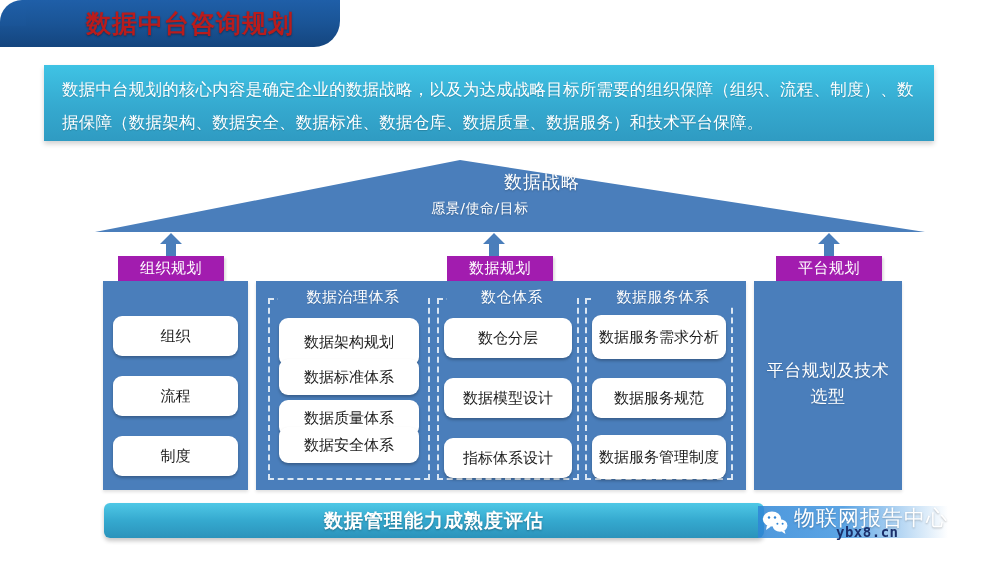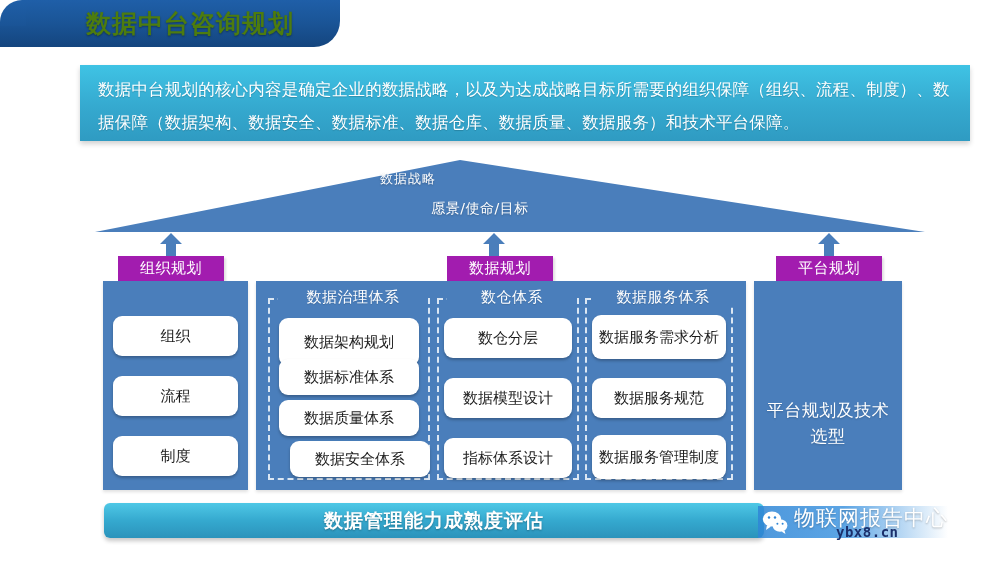--- a/index.html
+++ b/index.html
@@ -16,39 +16,39 @@
     position:absolute;left:40px;top:0;width:26px;height:26px;
     background:#ffffff;border-top-left-radius:0;
   }
   .title-bar .notch:after{
     content:"";position:absolute;left:0;top:0;width:26px;height:26px;
     background:linear-gradient(180deg,#1f5fa8,#1a5496);
     border-top-left-radius:22px;
   }
   .title-text{
     position:absolute;left:86px;top:6px;width:250px;height:36px;
-    line-height:36px;color:#4d7c0f;font-size:25px;font-weight:bold;
+    line-height:36px;color:#b91c1c;font-size:25px;font-weight:bold;
     letter-spacing:1px;text-shadow:0 1px 2px rgba(0,0,0,.35);
   }
 
   
   .desc-box{
     position:absolute;left:44px;top:65px;width:890px;height:76px;
     background:linear-gradient(180deg,#3fc3e4 0%,#35a9cf 55%,#2f9bc2 100%);
     box-shadow:0 3px 5px rgba(0,0,0,.18);
     padding:8px 18px;box-sizing:border-box;
     color:#ffffff;font-size:16.5px;line-height:33px;
-    letter-spacing:.2px;text-shadow:0 1px 1px rgba(0,0,0,.18);margin-left:36px;
+    letter-spacing:.2px;text-shadow:0 1px 1px rgba(0,0,0,.18);
   }
 
   
   .roof{position:absolute;left:0;top:158px;width:1000px;height:78px;}
   .roof-label-1{
-    position:absolute;left:380px;top:170px;width:200px;text-align:left;
-    color:#ffffff;font-size:13px;letter-spacing:1px;
+    position:absolute;left:380px;top:170px;width:200px;text-align:right;
+    color:#ffffff;font-size:18px;letter-spacing:1px;
     text-shadow:0 1px 2px rgba(0,0,0,.25);
   }
   .roof-label-2{
     position:absolute;left:380px;top:200px;width:200px;text-align:center;
     color:#ffffff;font-size:14px;letter-spacing:.5px;
     text-shadow:0 1px 2px rgba(0,0,0,.25);
   }
 
   
   .up-arrow{position:absolute;width:22px;height:26px;}
@@ -85,21 +85,20 @@
     box-shadow:0 2px 3px rgba(0,0,0,.25);
     display:flex;align-items:center;justify-content:center;
     color:#1c1c1c;font-size:15px;text-align:center;line-height:19px;
     box-sizing:border-box;padding:2px 4px;
   }
 
   .plain-text{
     position:absolute;color:#ffffff;font-size:17px;text-align:center;
     line-height:26px;letter-spacing:.5px;
     text-shadow:0 1px 2px rgba(0,0,0,.2);
-    margin-top:40px;
   }
 
   
   .bottom-bar{
     position:absolute;left:96px;top:503px;width:660px;height:35px;
     background:linear-gradient(180deg,#4fc8e6 0%,#35a9cf 50%,#2b93bb 100%);
     border-radius:6px;box-shadow:0 3px 4px rgba(0,0,0,.22);
     display:flex;align-items:center;justify-content:center;
     color:#ffffff;font-size:19px;font-weight:bold;letter-spacing:1px;
     text-shadow:0 1px 2px rgba(0,0,0,.3);
@@ -163,21 +162,21 @@
 <div class="card" style="left:113px;top:376px;width:125px;height:40px;">流程</div>
 <div class="card" style="left:113px;top:436px;width:125px;height:40px;">制度</div>
 
 <div class="panel panel-mid"></div>
 
 <div class="subgroup" style="left:268px;top:298px;width:162px;height:182px;"></div>
 <div class="subgroup-title" style="left:278px;top:288px;width:142px;">数据治理体系</div>
 <div class="card" style="left:279px;top:318px;width:140px;height:48px;">数据架构规划</div>
 <div class="card" style="left:279px;top:359px;width:140px;height:36px;">数据标准体系</div>
 <div class="card" style="left:279px;top:400px;width:140px;height:36px;">数据质量体系</div>
-<div class="card" style="left:279px;top:441px;width:140px;height:36px;margin-left:11px;">数据安全体系</div>
+<div class="card" style="left:279px;top:427px;width:140px;height:36px;">数据安全体系</div>
 
 <div class="subgroup" style="left:437px;top:298px;width:142px;height:182px;"></div>
 <div class="subgroup-title" style="left:447px;top:288px;width:122px;">数仓体系</div>
 <div class="card" style="left:444px;top:318px;width:128px;height:40px;">数仓分层</div>
 <div class="card" style="left:444px;top:378px;width:128px;height:40px;">数据模型设计</div>
 <div class="card" style="left:444px;top:438px;width:128px;height:40px;">指标体系设计</div>
 
 <div class="subgroup" style="left:585px;top:298px;width:148px;height:182px;"></div>
 <div class="subgroup-title" style="left:591px;top:288px;width:136px;">数据服务体系</div>
 <div class="card" style="left:592px;top:315px;width:134px;height:44px;">数据服务需求分析</div>

